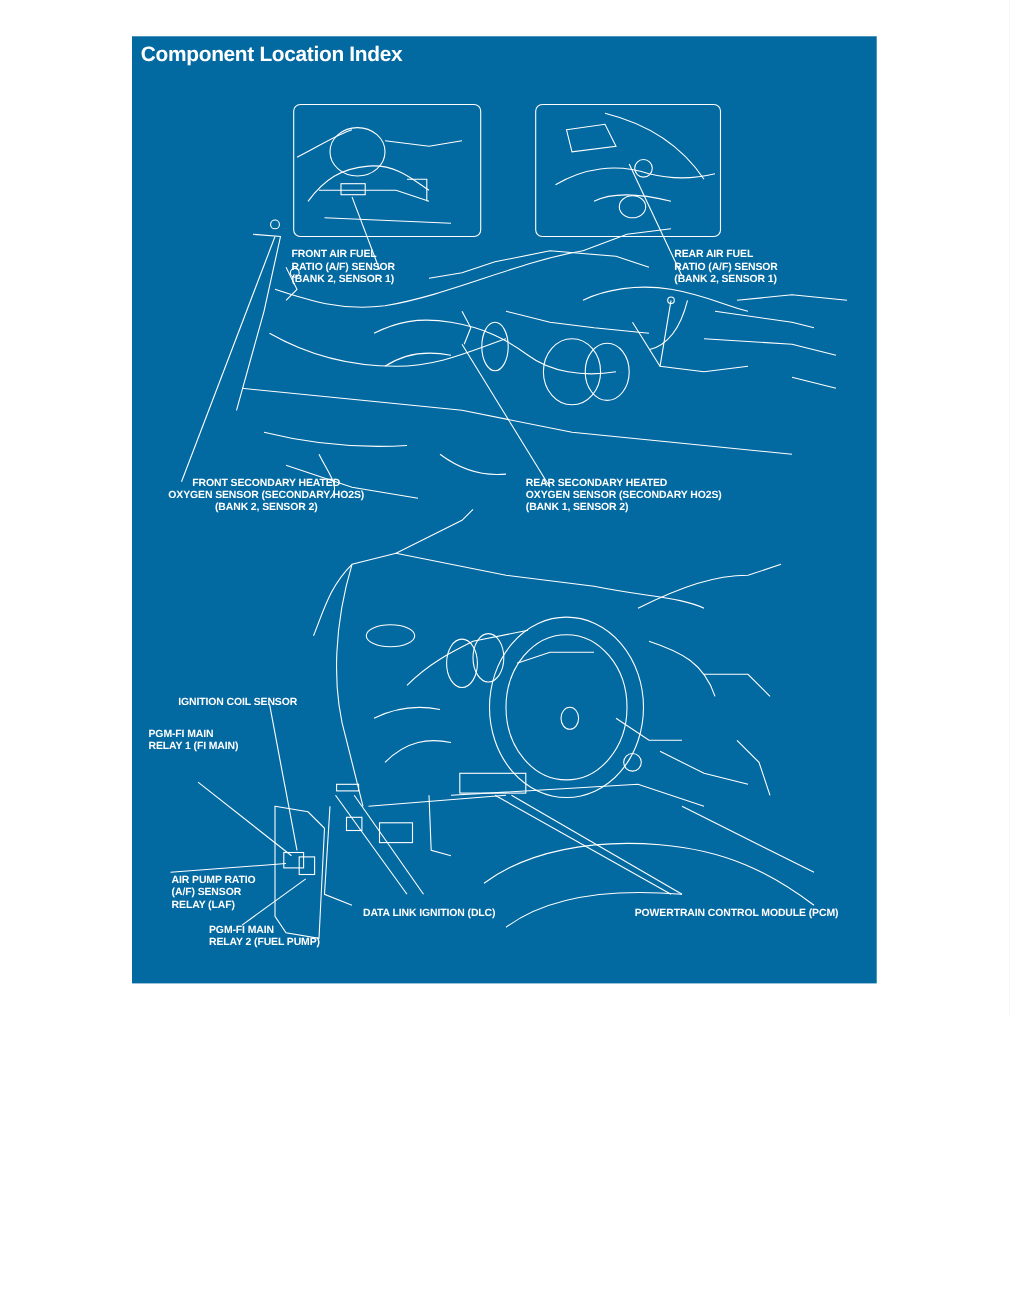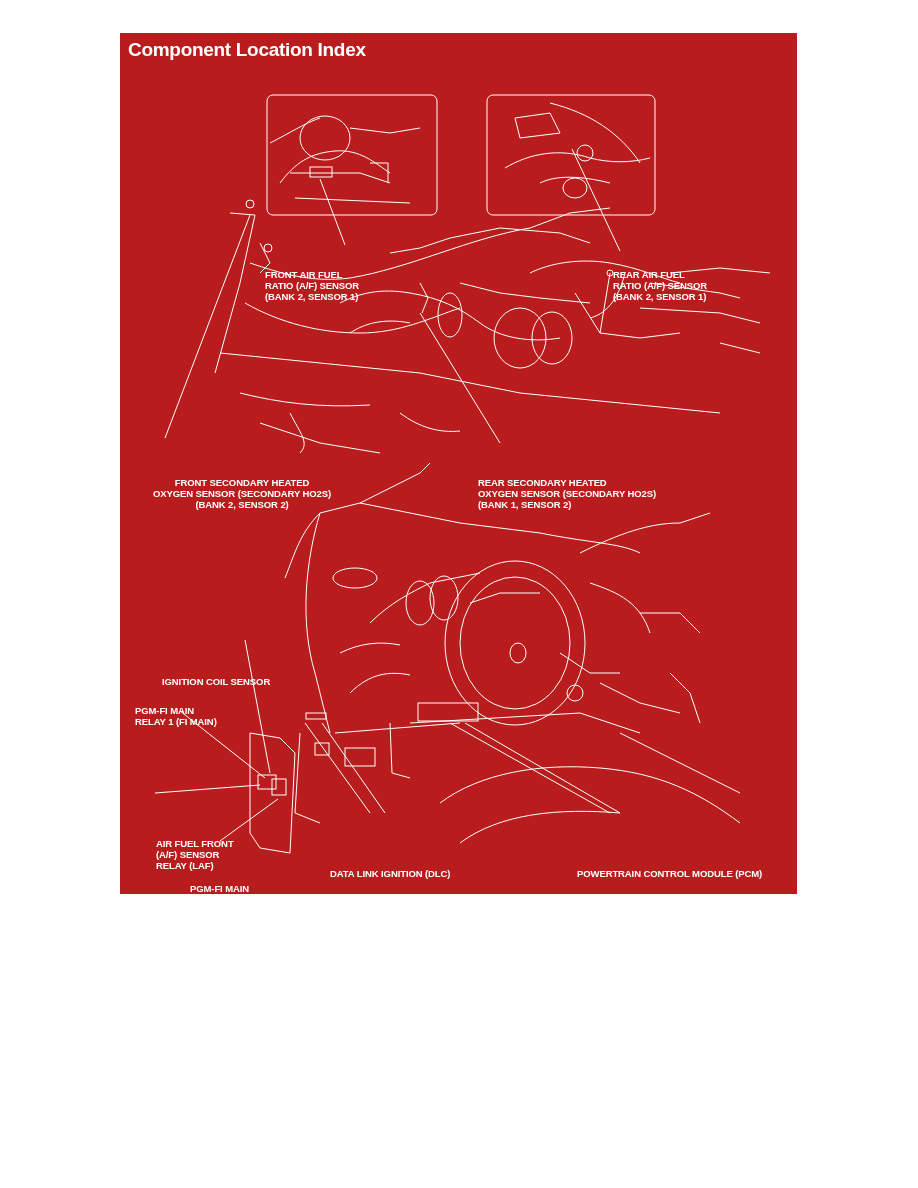--- a/index.html
+++ b/index.html
@@ -1,19 +1,19 @@
 <!DOCTYPE html>
 <html><head>
 <meta charset="utf-8">
 <style>
   html, body { margin:0; padding:0; background:#ffffff; }
   body { width:918px; height:1188px; position:relative; overflow:hidden; font-family:"Liberation Sans", sans-serif; }
-  .panel { position:absolute; left:120px; top:33px; width:677px; height:861px; background:#b91c1c; }
+  .panel { position:absolute; left:120px; top:33px; width:677px; height:861px; background:#0369a1; }
   .title { position:absolute; left:8px; top:6px; color:#ffffff; font-weight:bold; font-size:19px; letter-spacing:-0.3px; font-family:"Liberation Sans", sans-serif; }
-  .lbl { position:absolute; color:#ffffff; font-weight:bold; font-size:9.5px; line-height:11px; letter-spacing:-0.1px; white-space:pre; font-family:"Liberation Sans", sans-serif;margin-top:43px; }
+  .lbl { position:absolute; color:#ffffff; font-weight:bold; font-size:9.5px; line-height:11px; letter-spacing:-0.1px; white-space:pre; font-family:"Liberation Sans", sans-serif; }
   .art { position:absolute; left:0; top:0; width:677px; height:861px; }
   .art path, .art line, .art ellipse, .art rect, .art circle, .art polyline { fill:none; stroke:#ffffff; stroke-width:1; }
 </style>
 </head>
 <body>
 
 <div class="panel">
   <div class="title">Component Location Index</div>
 
   <svg class="art" viewBox="0 0 677 861">
@@ -133,20 +133,20 @@
   <div class="lbl" style="left:33px;top:401px;text-align:center;">FRONT SECONDARY HEATED
 OXYGEN SENSOR (SECONDARY HO2S)
 (BANK 2, SENSOR 2)</div>
   <div class="lbl" style="left:358px;top:401px;">REAR SECONDARY HEATED
 OXYGEN SENSOR (SECONDARY HO2S)
 (BANK 1, SENSOR 2)</div>
 
   <div class="lbl" style="left:42px;top:600px;">IGNITION COIL SENSOR</div>
   <div class="lbl" style="left:15px;top:629px;">PGM-FI MAIN
 RELAY 1 (FI MAIN)</div>
-  <div class="lbl" style="left:36px;top:762px;">AIR FUEL FRONT
+  <div class="lbl" style="left:36px;top:762px;">AIR PUMP RATIO
 (A/F) SENSOR
 RELAY (LAF)</div>
   <div class="lbl" style="left:70px;top:807px;">PGM-FI MAIN
 RELAY 2 (FUEL PUMP)</div>
   <div class="lbl" style="left:210px;top:792px;">DATA LINK IGNITION (DLC)</div>
   <div class="lbl" style="left:457px;top:792px;">POWERTRAIN CONTROL MODULE (PCM)</div>
 </div>
 
 </body></html>

